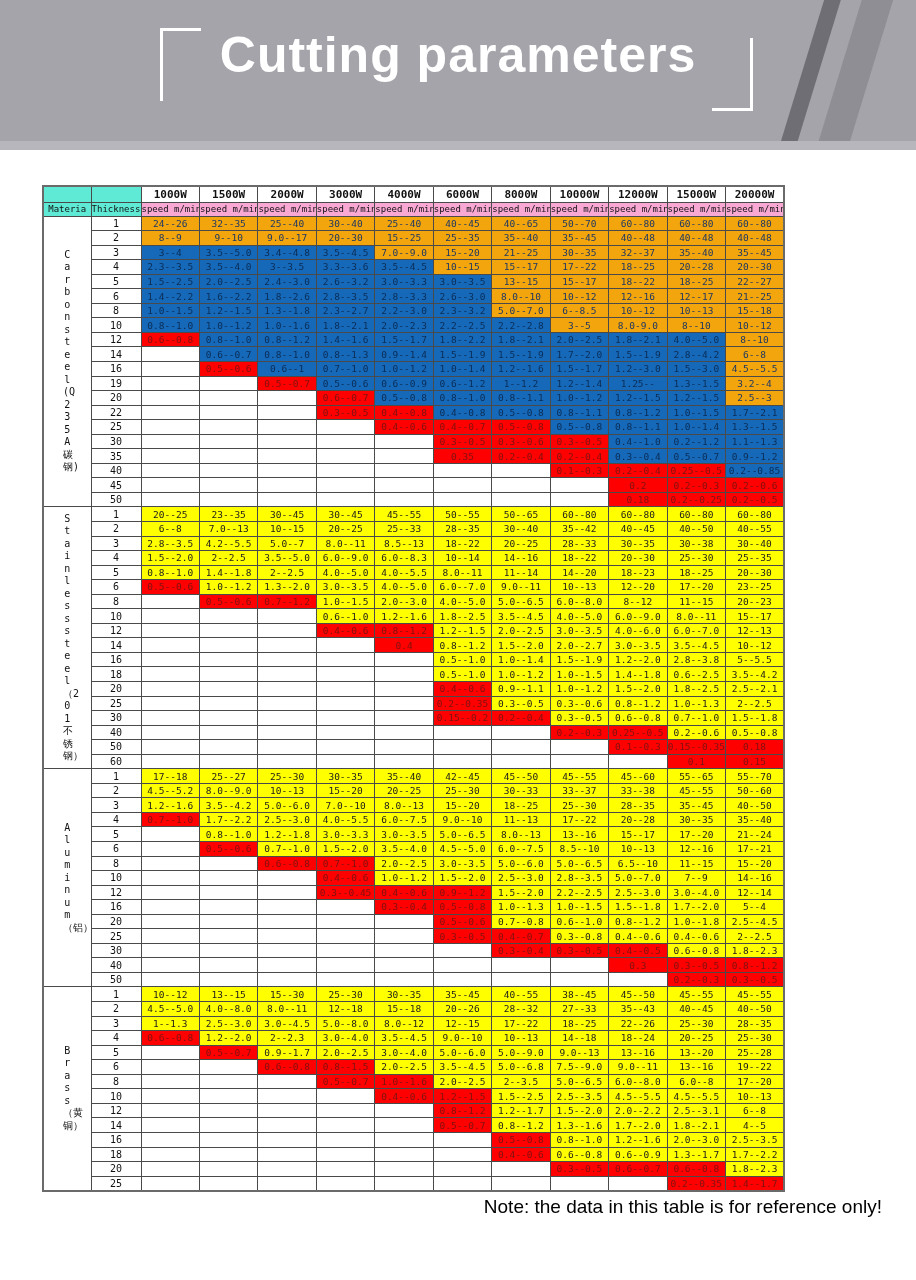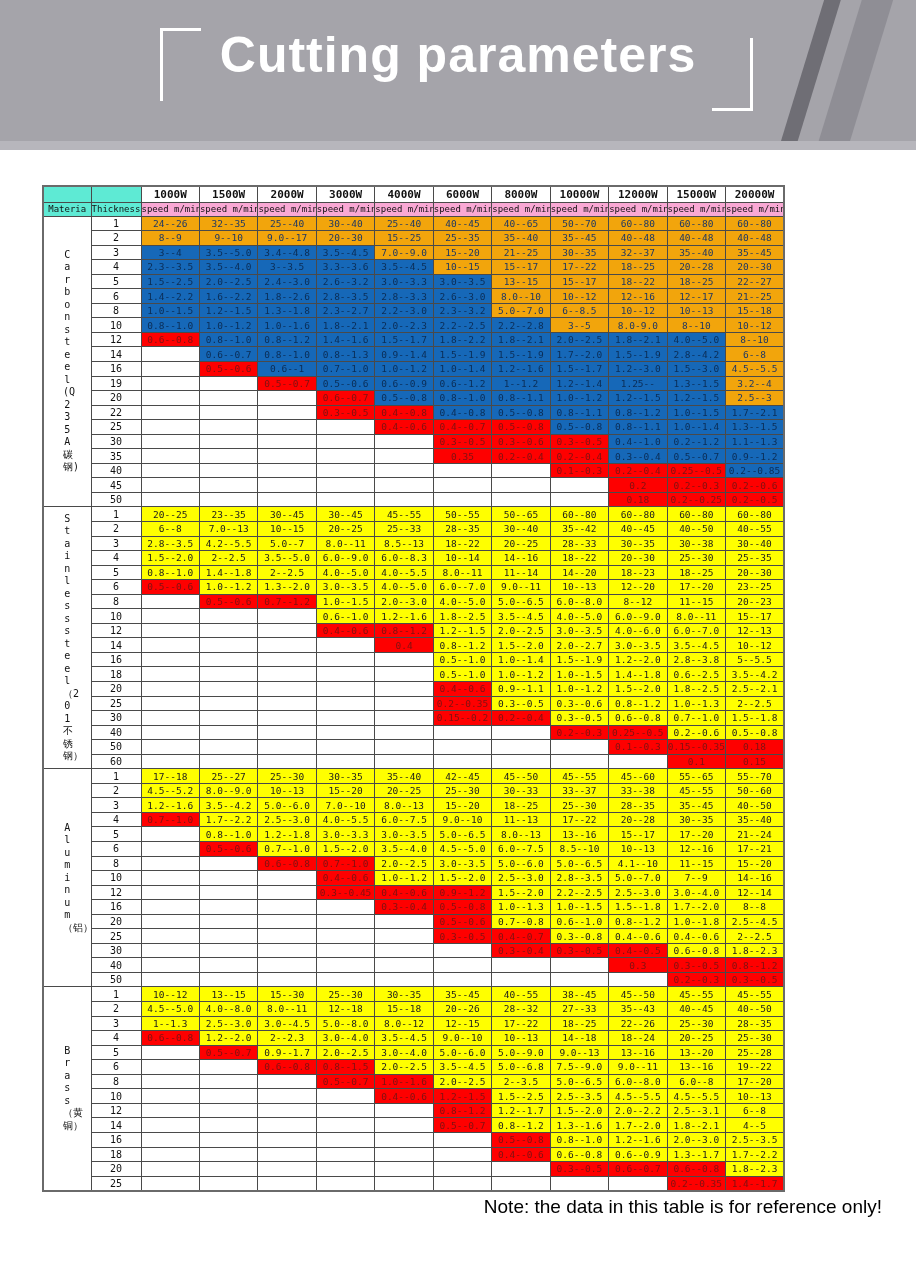--- a/index.html
+++ b/index.html
@@ -726,21 +726,21 @@
       <tr>
         <td class="thick">8</td>
         <td class="val c-w"></td>
         <td class="val c-w"></td>
         <td class="val c-r">0.6--0.8</td>
         <td class="val c-r">0.7--1.0</td>
         <td class="val c-y">2.0--2.5</td>
         <td class="val c-y">3.0--3.5</td>
         <td class="val c-y">5.0--6.0</td>
         <td class="val c-y">5.0--6.5</td>
-        <td class="val c-y">4.1--10</td>
+        <td class="val c-y">6.5--10</td>
         <td class="val c-y">11--15</td>
         <td class="val c-y">15--20</td>
       </tr>
       <tr>
         <td class="thick">10</td>
         <td class="val c-w"></td>
         <td class="val c-w"></td>
         <td class="val c-w"></td>
         <td class="val c-r">0.4--0.6</td>
         <td class="val c-y">1.0--1.2</td>
@@ -770,21 +770,21 @@
         <td class="val c-w"></td>
         <td class="val c-w"></td>
         <td class="val c-w"></td>
         <td class="val c-w"></td>
         <td class="val c-r">0.3--0.4</td>
         <td class="val c-r">0.5--0.8</td>
         <td class="val c-y">1.0--1.3</td>
         <td class="val c-y">1.0--1.5</td>
         <td class="val c-y">1.5--1.8</td>
         <td class="val c-y">1.7--2.0</td>
-        <td class="val c-y">8--8</td>
+        <td class="val c-y">5--4</td>
       </tr>
       <tr>
         <td class="thick">20</td>
         <td class="val c-w"></td>
         <td class="val c-w"></td>
         <td class="val c-w"></td>
         <td class="val c-w"></td>
         <td class="val c-w"></td>
         <td class="val c-r">0.5--0.6</td>
         <td class="val c-y">0.7--0.8</td>

